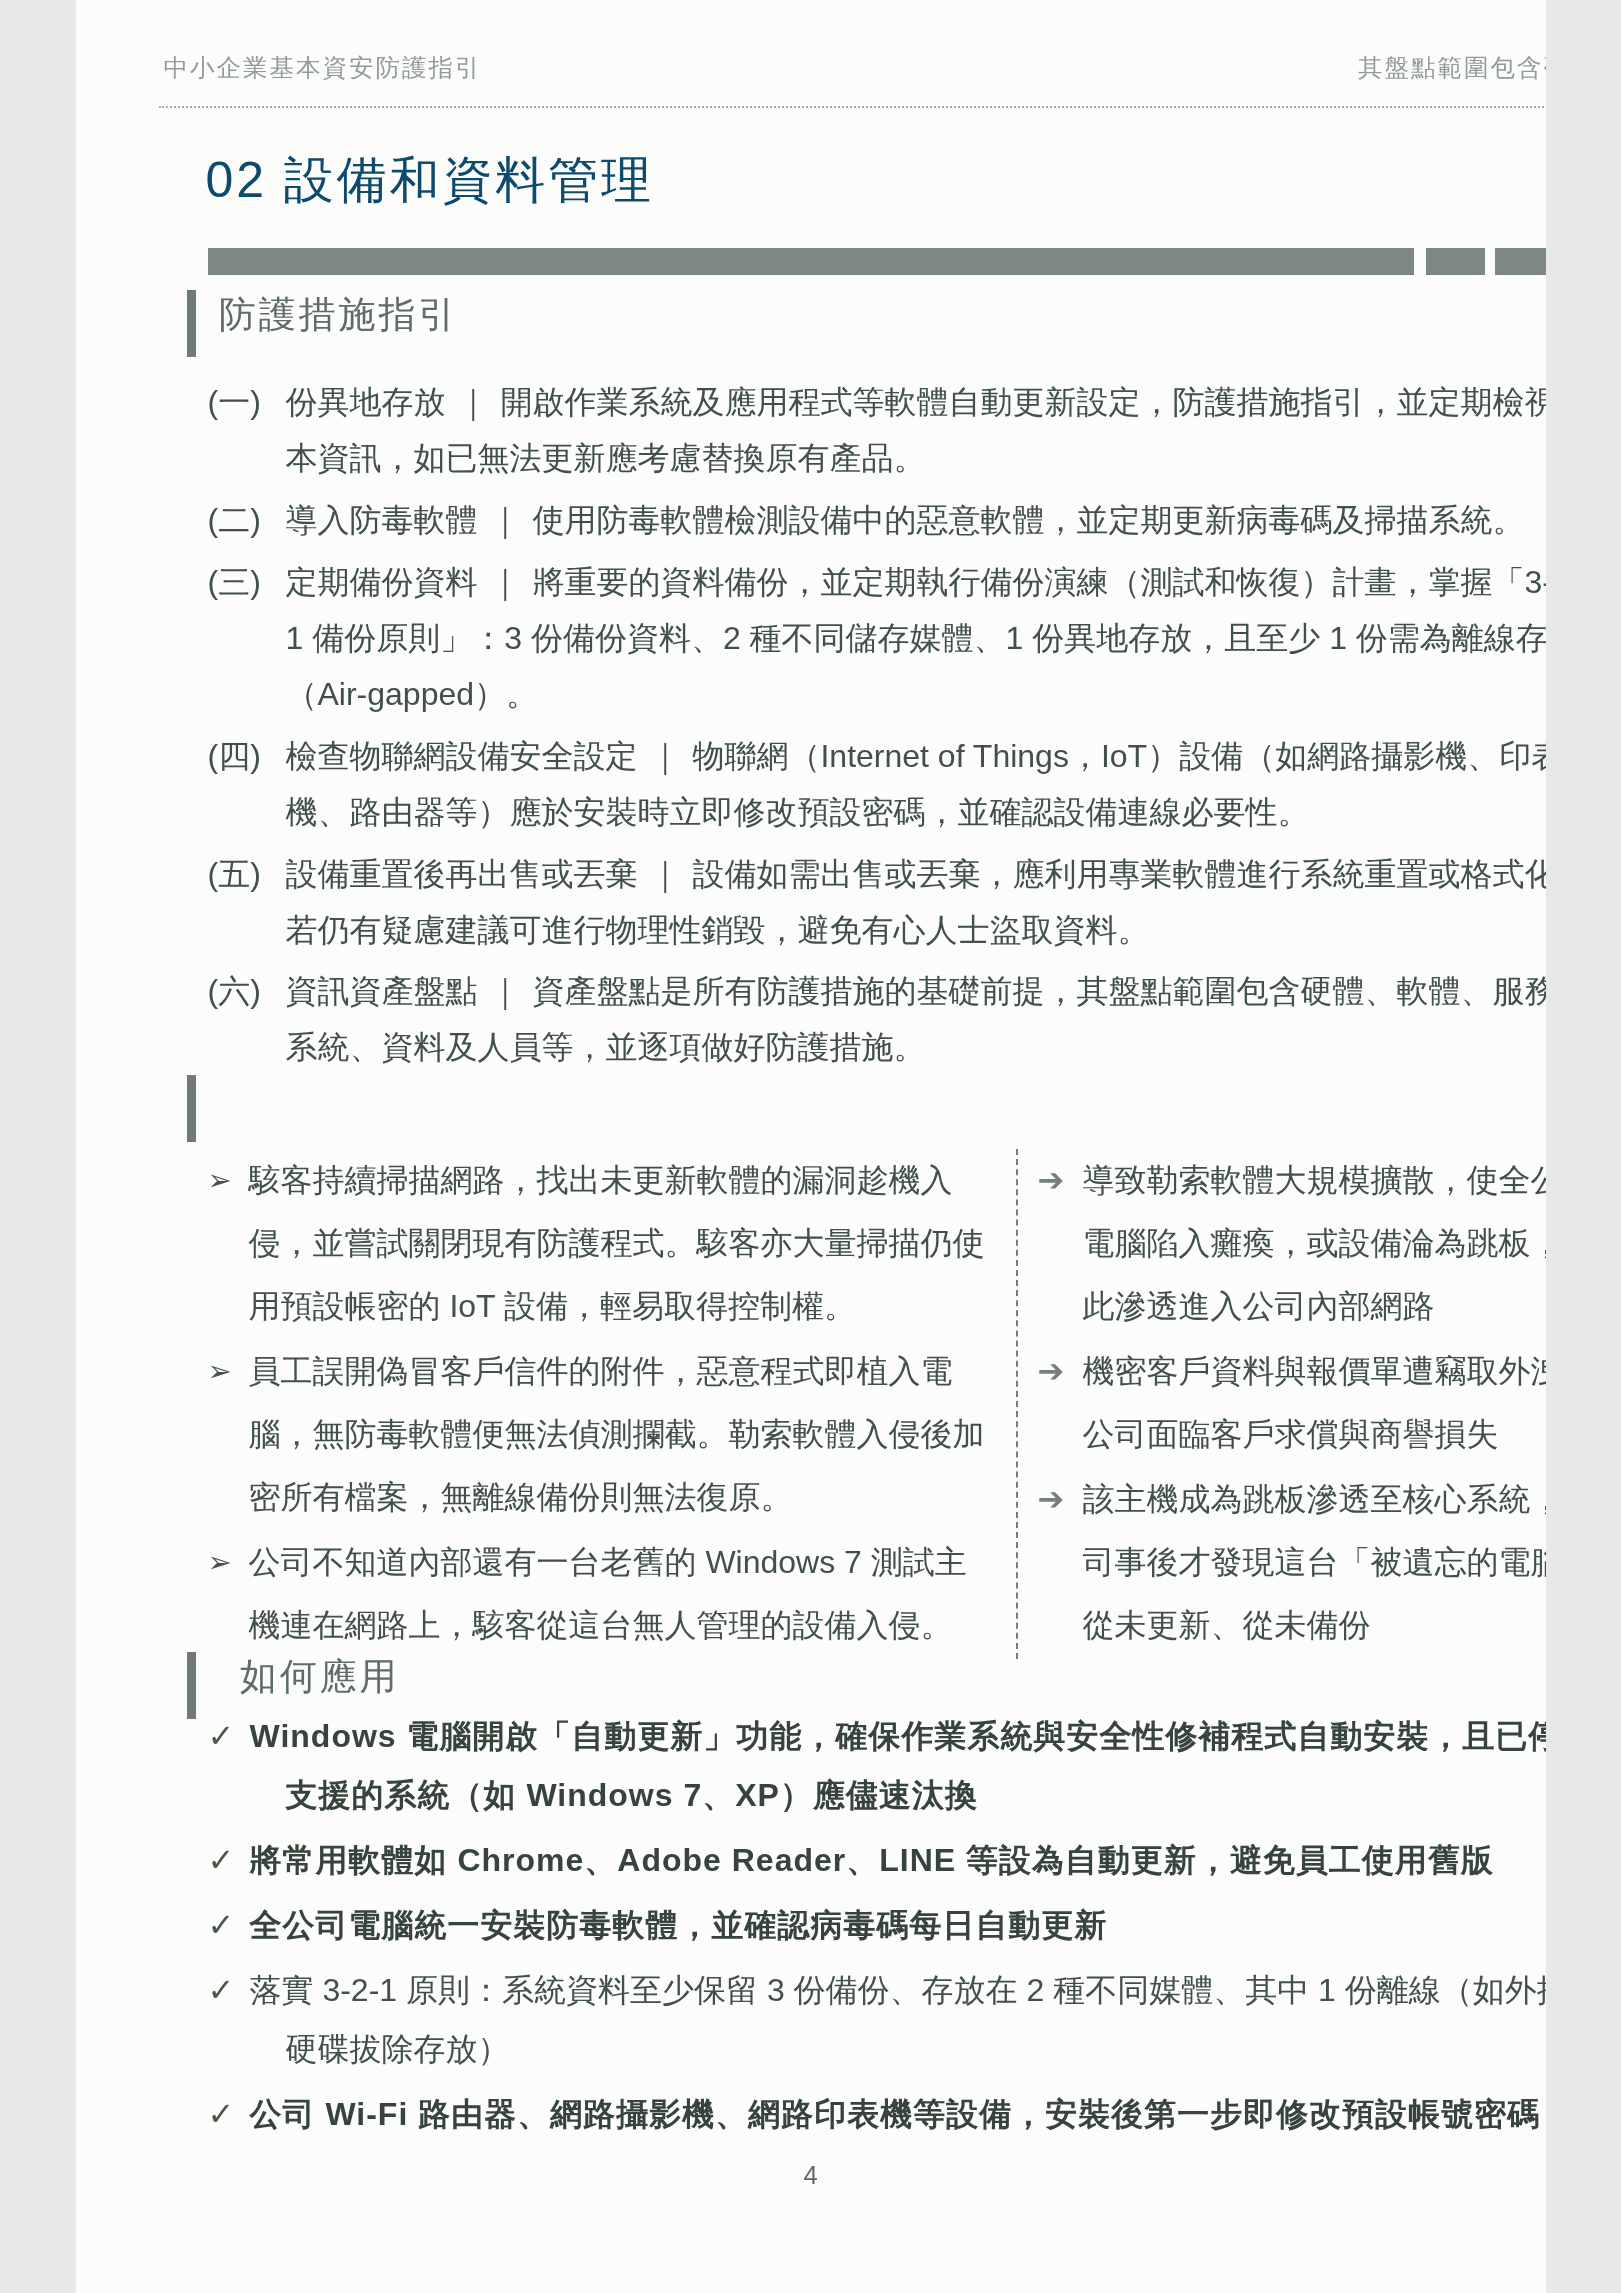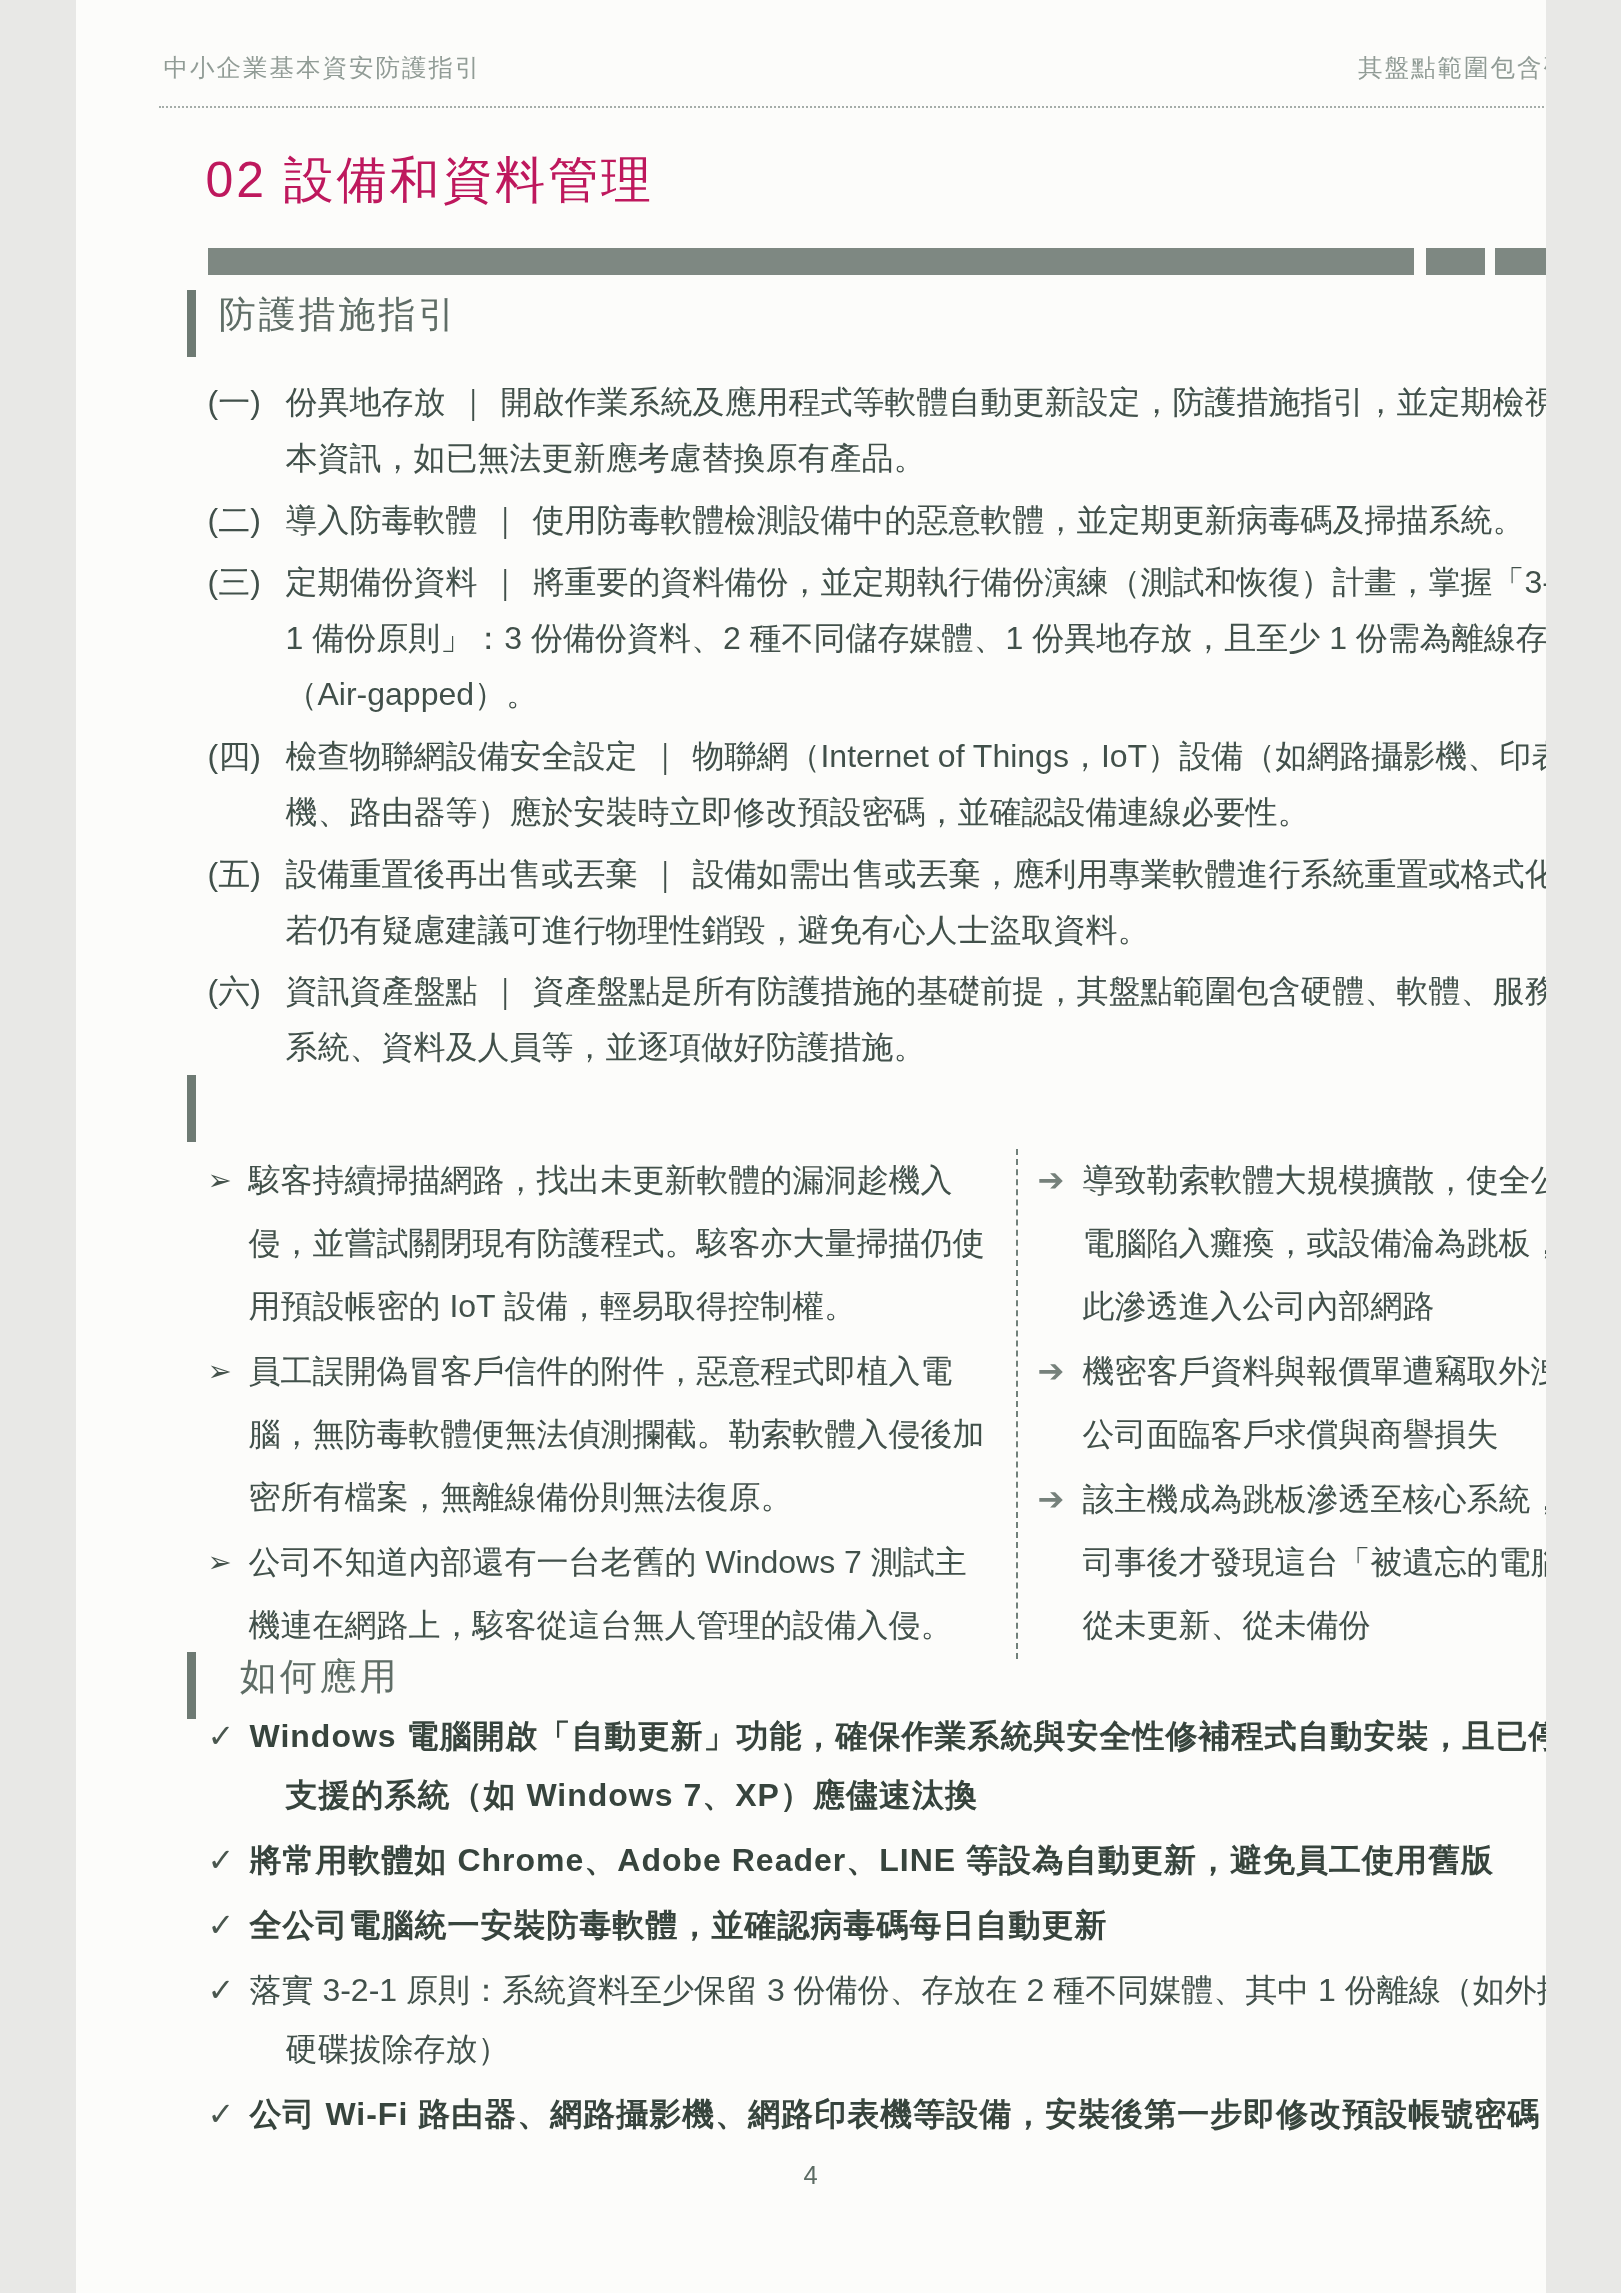--- a/index.html
+++ b/index.html
@@ -18,21 +18,21 @@
     display:flex;justify-content:space-between;align-items:baseline;
     font-size:24.5px;color:#919c96;letter-spacing:2px;
   }
   .hdr-rule{
     position:absolute;top:106px;left:83px;width:1444px;height:0;
     border-top:2px dotted #a5ada9;
   }
   
   .title{
     position:absolute;top:147px;left:130px;
-    font-size:50px;letter-spacing:2.9px;color:#be185d;font-weight:500;
+    font-size:50px;letter-spacing:2.9px;color:#0c4a6e;font-weight:500;
   }
   .bar-row{
     position:absolute;top:248px;left:132px;width:1385px;height:26.5px;
     display:flex;
   }
   .bar-row .b1{width:1206px;background:#7e8882;}
   .bar-row .g1{width:12.7px;}
   .bar-row .b2{width:59px;background:#7e8882;}
   .bar-row .g2{width:9.8px;}
   .bar-row .b3{width:96px;background:#7e8882;}

